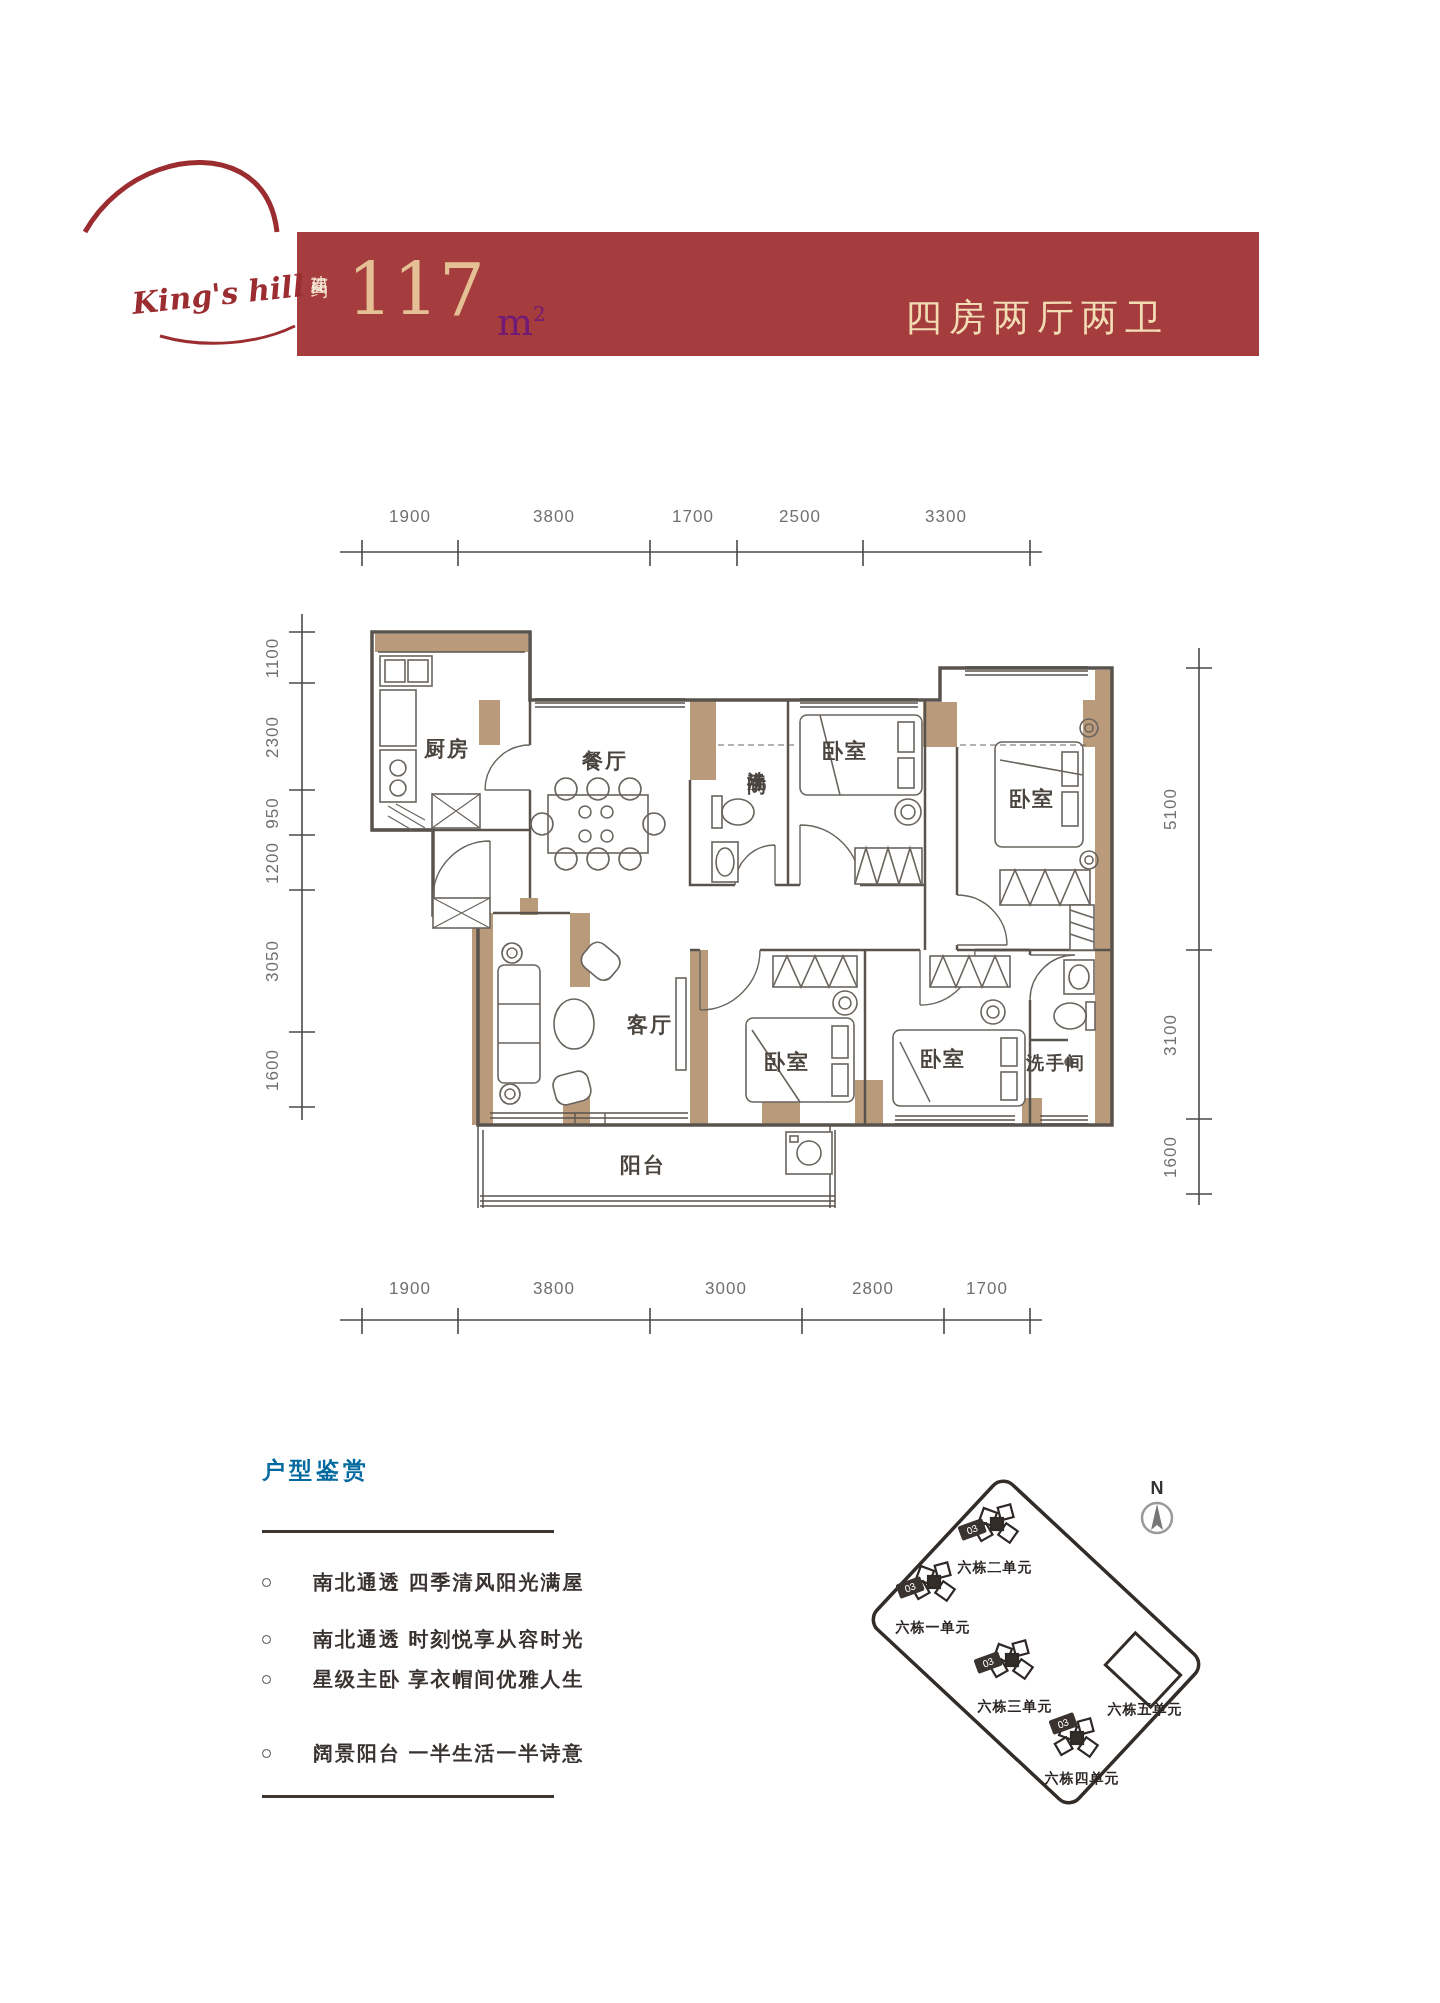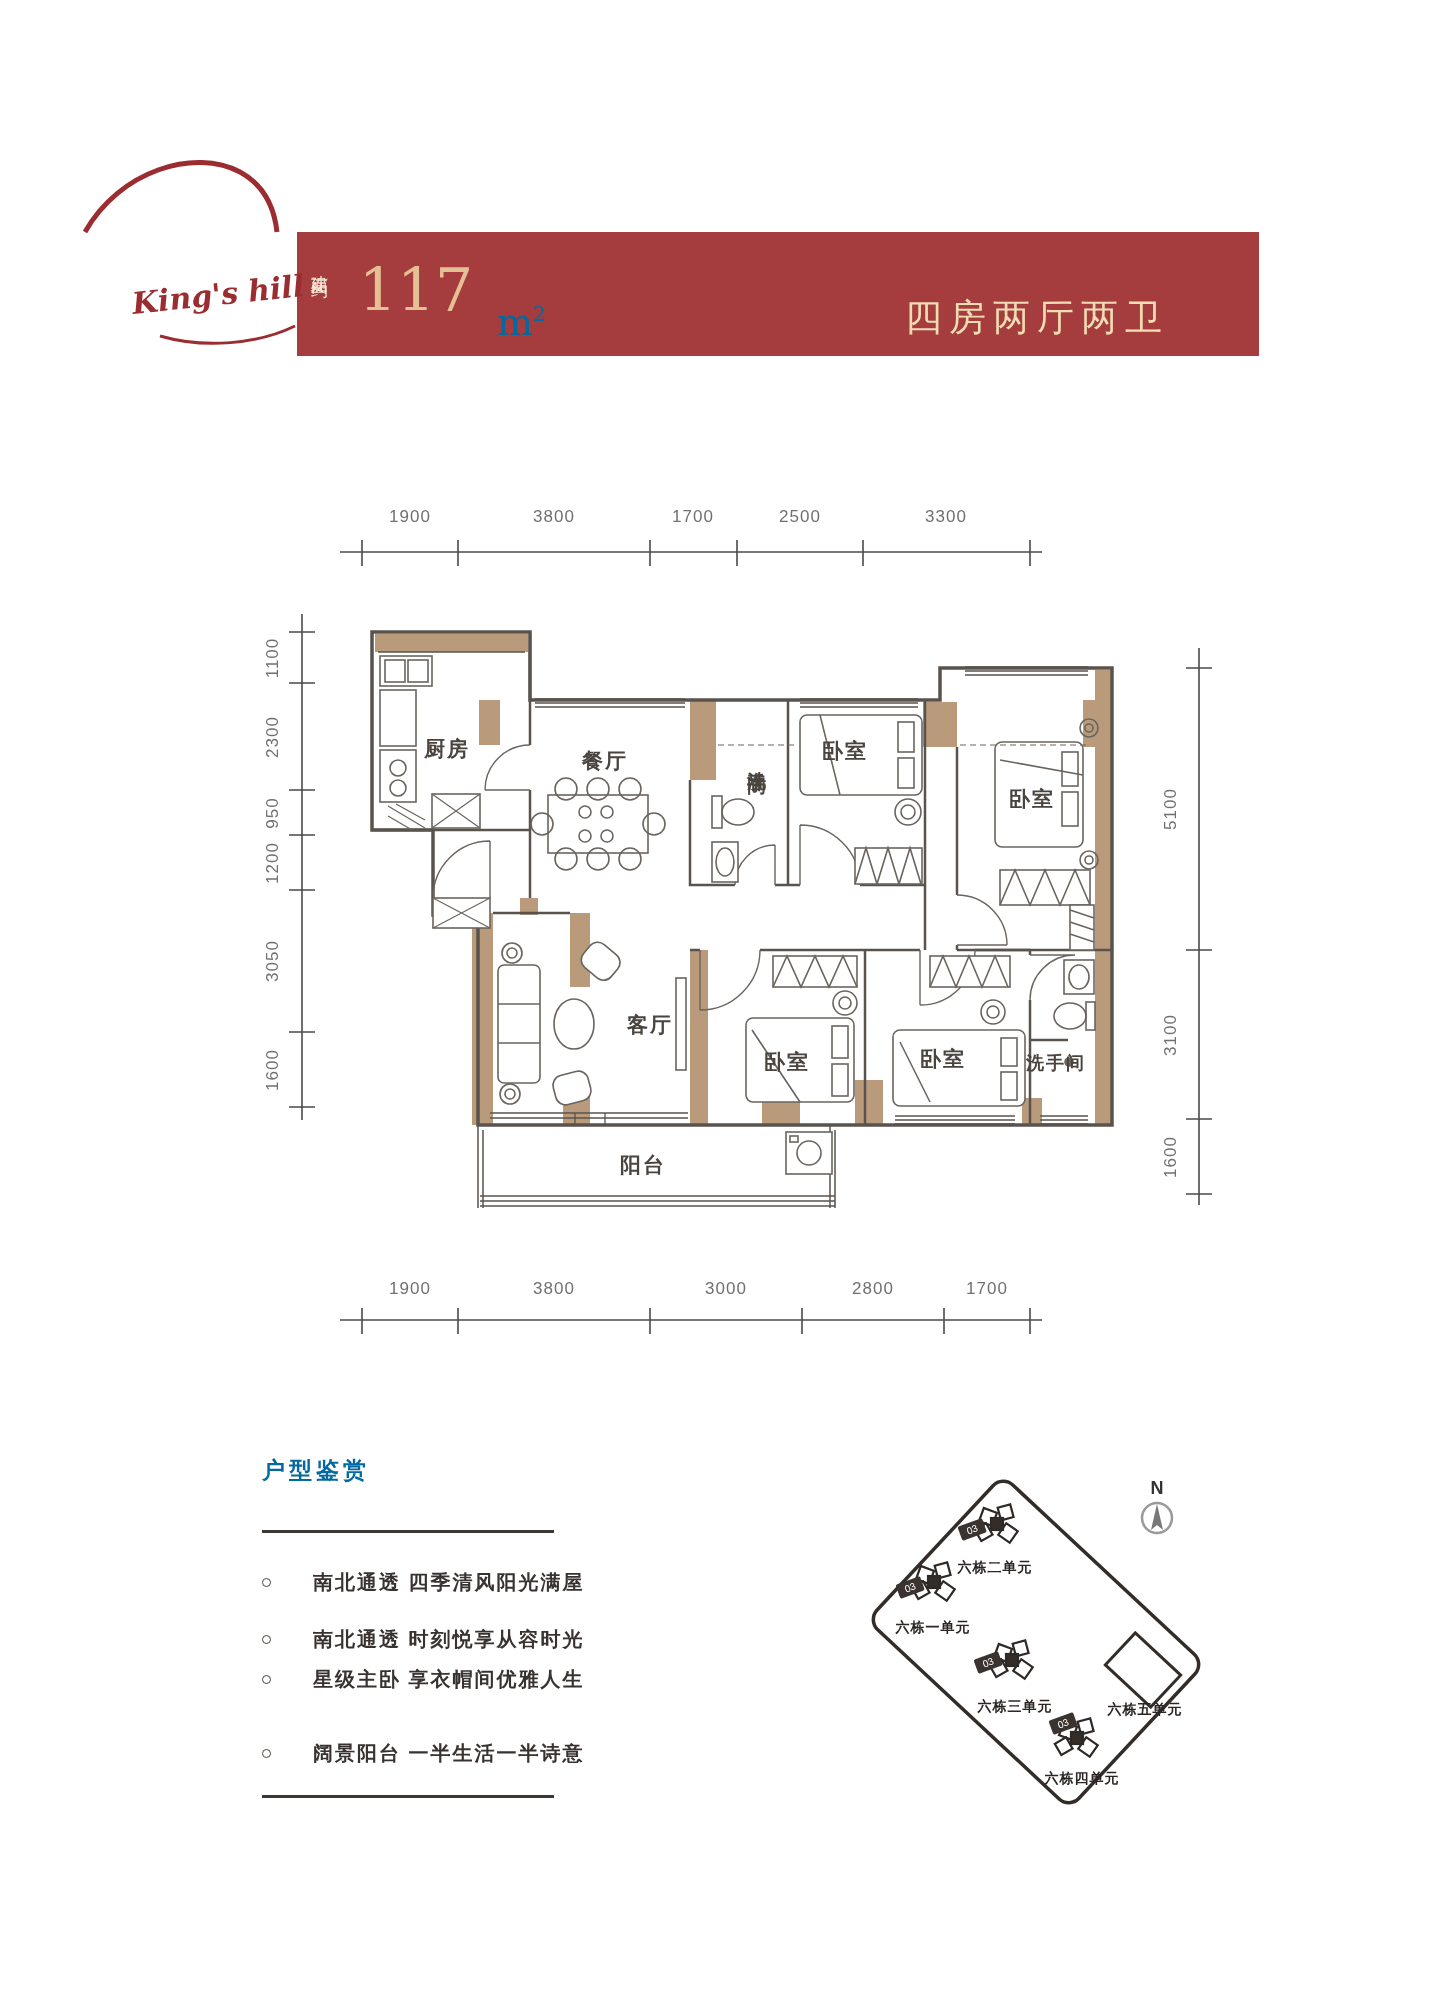--- a/index.html
+++ b/index.html
@@ -8,23 +8,23 @@
   
   .banner{position:absolute;left:297px;top:232px;width:962px;height:124px;background:#a53c3e;}
   .logo-box{position:absolute;left:139px;top:233px;width:158px;height:123px;background:#fff;}
   .logo-sig{position:absolute;left:139px;top:233px;width:158px;height:123px;
             display:flex;align-items:center;justify-content:center;
             font-family:"DejaVu Serif", serif;font-style:italic;font-weight:bold;
             font-size:30px;color:#9b2d31;white-space:nowrap;transform:rotate(-6deg);}
   .area-prefix{position:absolute;left:308px;top:262px;writing-mode:vertical-rl;
                color:#f6ead6;font-size:17px;letter-spacing:3px;}
   .area-value{position:absolute;left:336px;top:240px;width:160px;text-align:center;
-              font-family:"DejaVu Serif", serif;font-size:60px;line-height:100px;color:#e5c094;}
+              font-family:"DejaVu Serif", serif;font-size:72px;line-height:100px;color:#e5c094;}
   .area-unit{position:absolute;left:497px;top:300px;font-family:"DejaVu Serif", serif;
-             font-size:38px;color:#0369a1;}
+             font-size:38px;color:#701a75;}
   .area-unit sup{font-size:20px;}
   .layout-label{position:absolute;left:905px;top:293px;width:300px;text-align:left;
                 font-size:37px;color:#f2dcb4;letter-spacing:7px;font-weight:500;}
   
   .feat-title{position:absolute;left:262px;top:1455px;font-size:23px;color:#0369a1;
               letter-spacing:4px;font-weight:600;}
   .rule{position:absolute;left:262px;width:292px;height:3px;background:#3c3733;}
   .feat-item{position:absolute;left:262px;height:24px;display:flex;align-items:center;
              color:#383230;font-size:20px;font-weight:600;letter-spacing:2px;white-space:nowrap;gap:24px;}
   .feat-item .dot{width:7px;height:7px;border:1.5px solid #4a443f;border-radius:50%;

